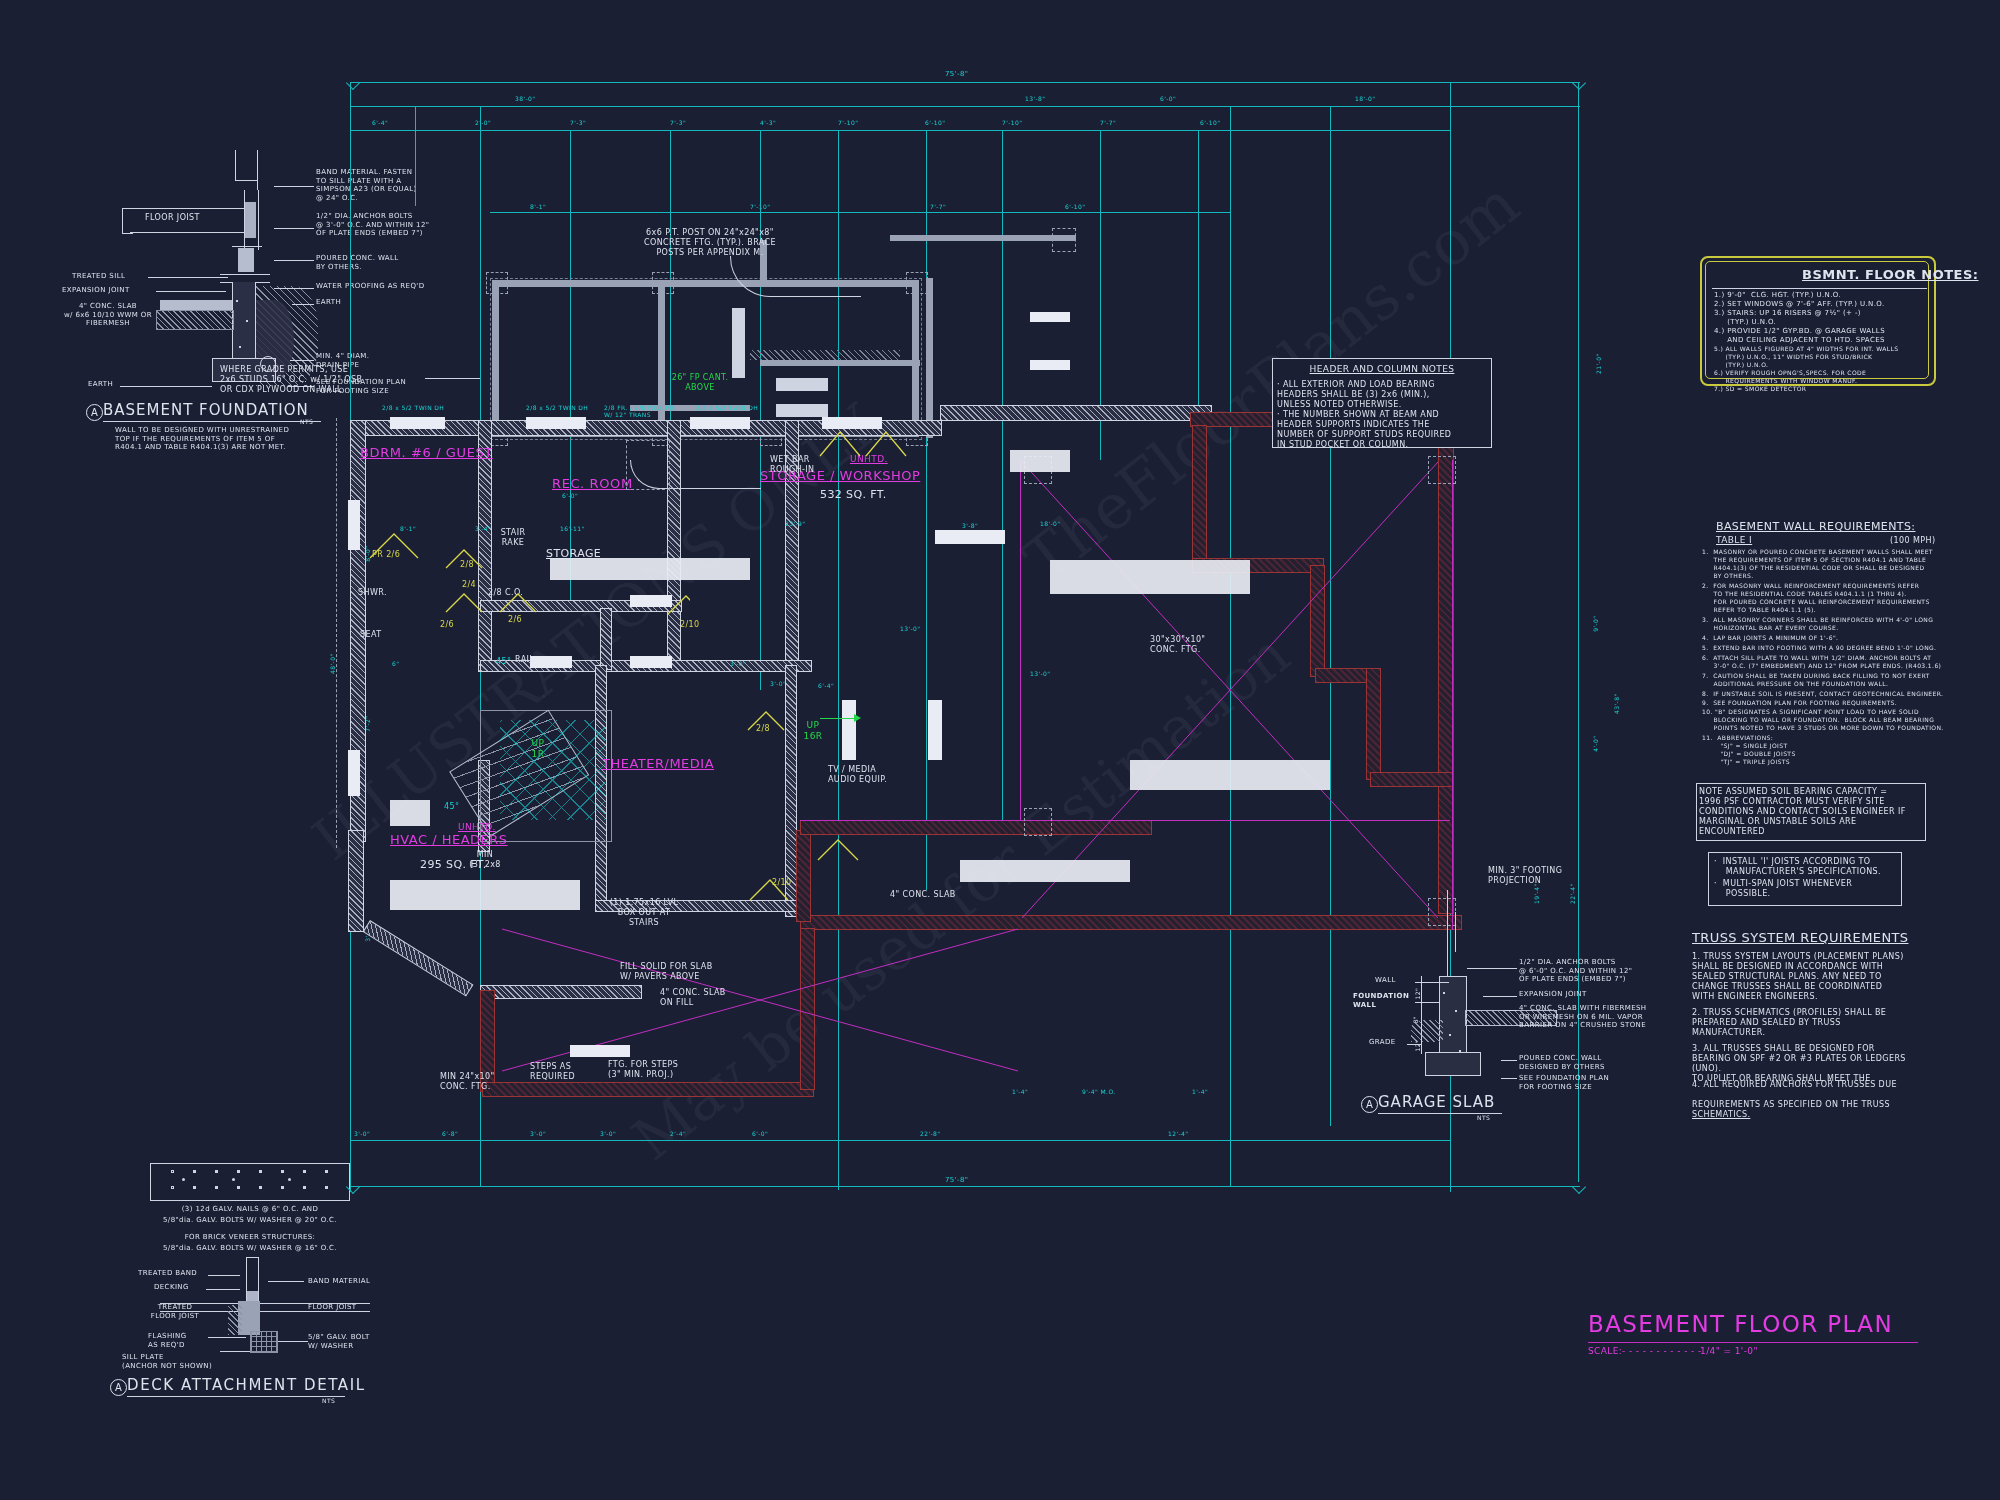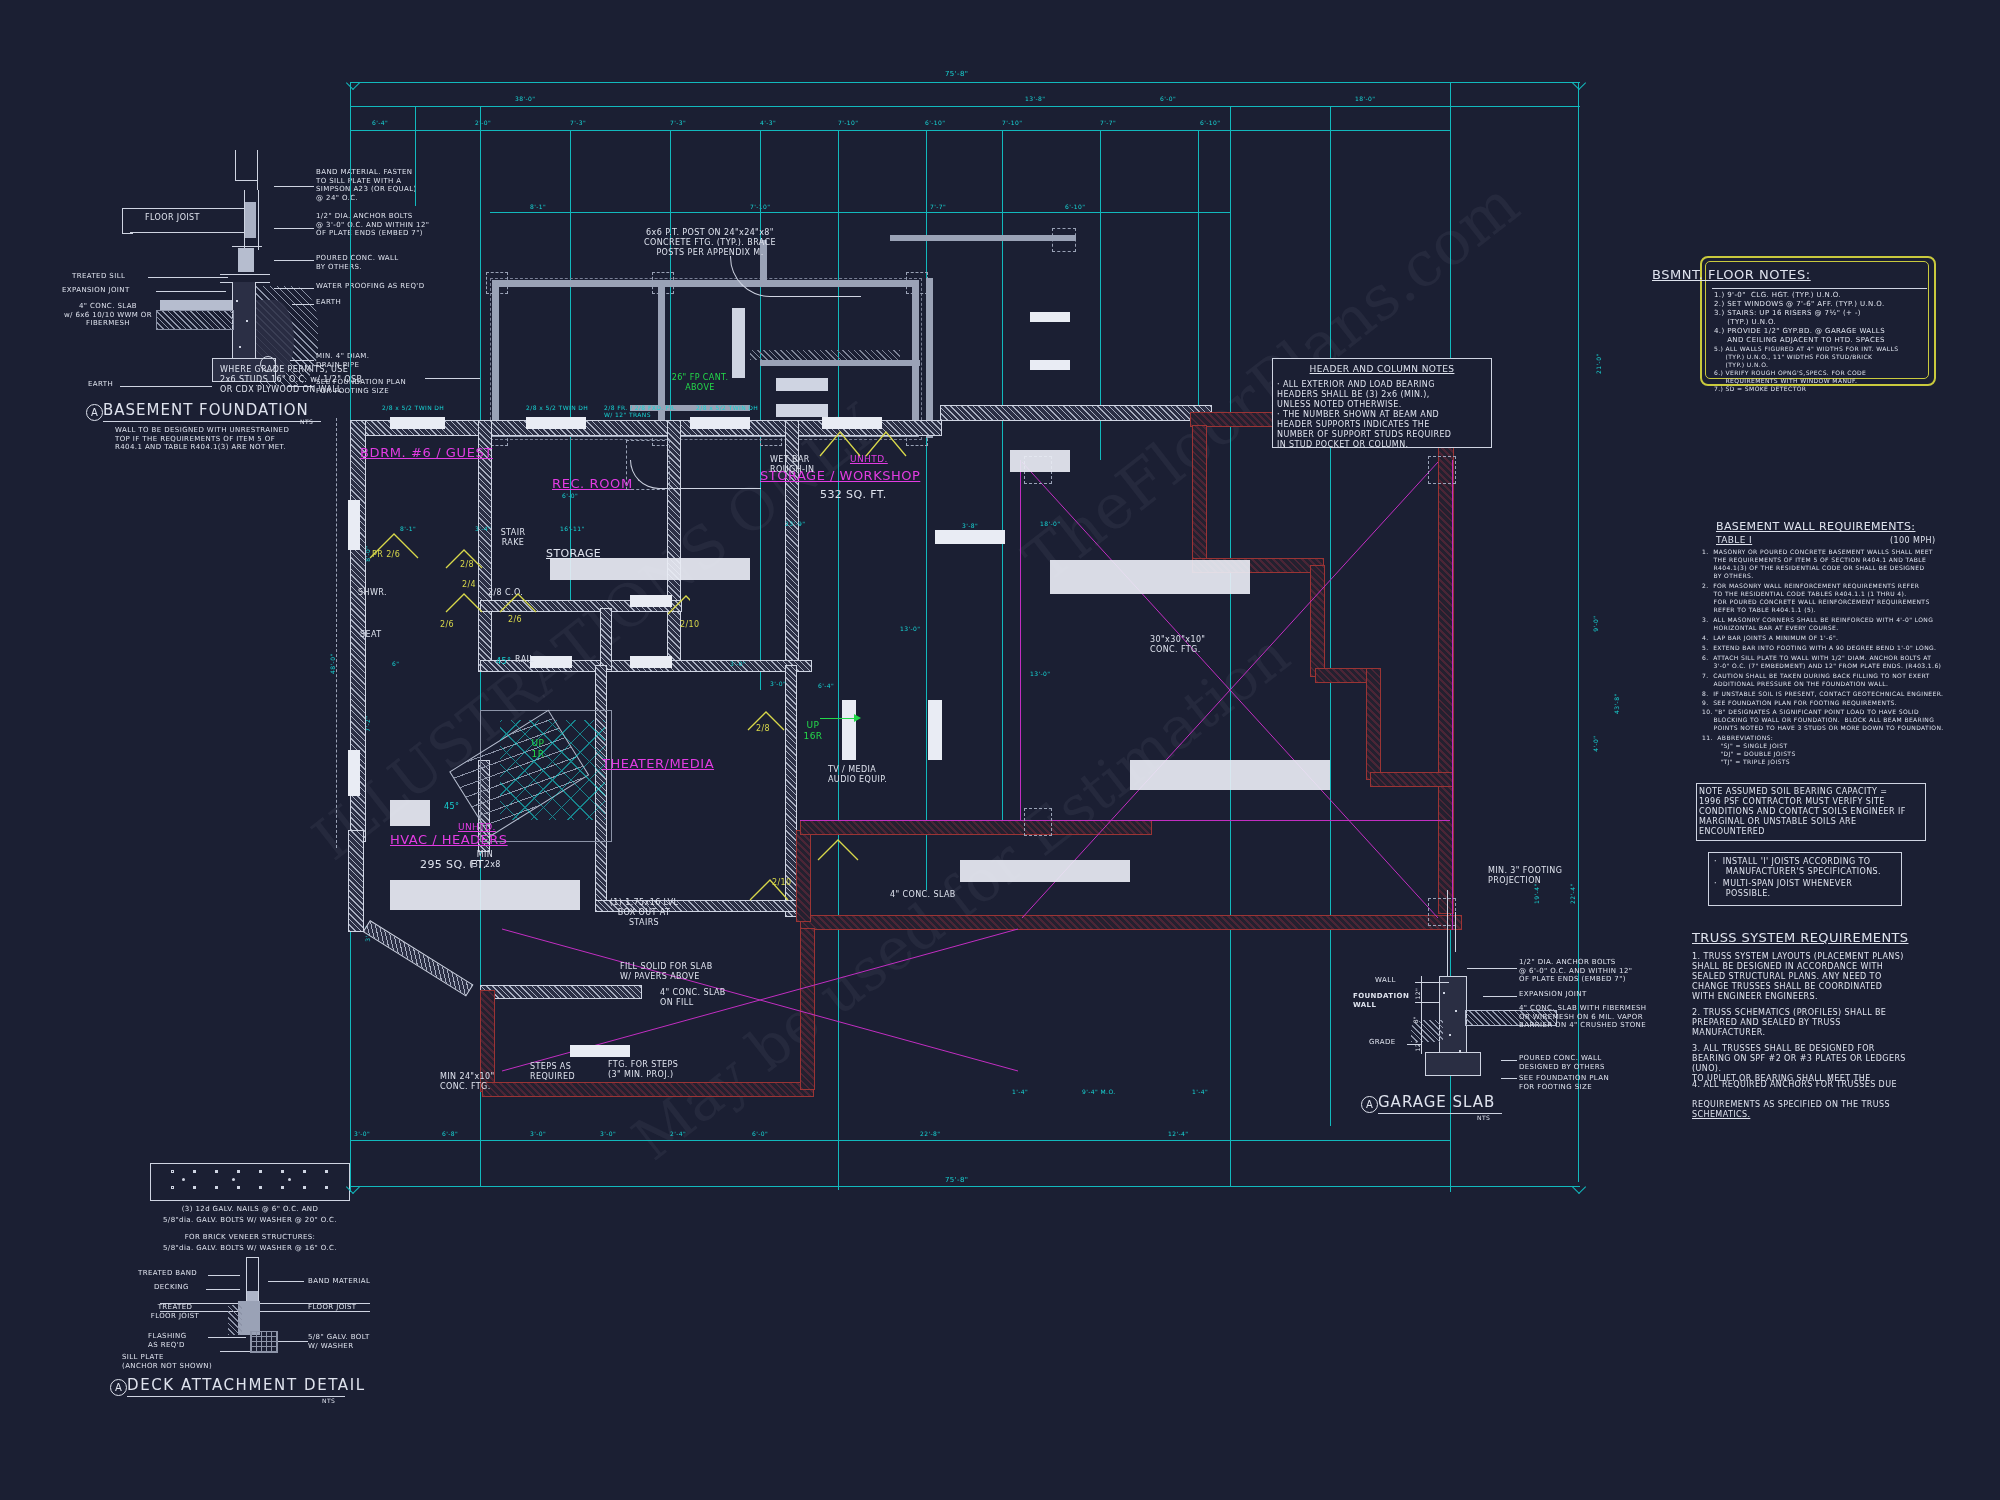--- a/index.html
+++ b/index.html
@@ -632,21 +632,21 @@
     <div class="txt t8 w" style="left:4px;top:31px;">HEADERS SHALL BE (3) 2x6 (MIN.),</div>
     <div class="txt t8 w" style="left:4px;top:41px;">UNLESS NOTED OTHERWISE.</div>
     <div class="txt t8 w" style="left:4px;top:51px;">· THE NUMBER SHOWN AT BEAM AND</div>
     <div class="txt t8 w" style="left:4px;top:61px;">HEADER SUPPORTS INDICATES THE</div>
     <div class="txt t8 w" style="left:4px;top:71px;">NUMBER OF SUPPORT STUDS REQUIRED</div>
     <div class="txt t8 w" style="left:4px;top:81px;">IN STUD POCKET OR COLUMN.</div>
   </div>
 
   <div class="ybox" style="left:1700px;top:256px;width:232px;height:126px;"></div>
   <div class="ybox2" style="left:1705px;top:261px;width:222px;height:116px;"></div>
-  <div class="txt t13 w ul" style="left:1652px;top:267px;letter-spacing:.5px;">BSMNT. FLOOR NOTES:</div>
+  <div class="txt t13 w ul" style="left:1802px;top:267px;letter-spacing:.5px;font-weight:bold;">BSMNT. FLOOR NOTES:</div>
   <div class="hl" style="left:1712px;top:288px;width:215px;"></div>
   <div class="txt t7 w" style="left:1714px;top:291px;">1.) 9'-0"  CLG. HGT. (TYP.) U.N.O.</div>
   <div class="txt t7 w" style="left:1714px;top:300px;">2.) SET WINDOWS @ 7'-6" AFF. (TYP.) U.N.O.</div>
   <div class="txt t7 w" style="left:1714px;top:309px;">3.) STAIRS: UP 16 RISERS @ 7½" (+ -)</div>
   <div class="txt t7 w" style="left:1714px;top:318px;">     (TYP.) U.N.O.</div>
   <div class="txt t7 w" style="left:1714px;top:327px;">4.) PROVIDE 1/2" GYP.BD. @ GARAGE WALLS</div>
   <div class="txt t7 w" style="left:1714px;top:336px;">     AND CEILING ADJACENT TO HTD. SPACES</div>
   <div class="txt t6 w" style="left:1714px;top:345px;">5.) ALL WALLS FIGURED AT 4" WIDTHS FOR INT. WALLS</div>
   <div class="txt t6 w" style="left:1714px;top:353px;">     (TYP.) U.N.O., 11" WIDTHS FOR STUD/BRICK</div>
   <div class="txt t6 w" style="left:1714px;top:361px;">     (TYP.) U.N.O.</div>
@@ -711,14 +711,21 @@
     <div class="txt t8 w" style="left:0px;top:98px;">MANUFACTURER.</div>
     <div class="txt t8 w" style="left:0px;top:114px;">3. ALL TRUSSES SHALL BE DESIGNED FOR</div>
     <div class="txt t8 w" style="left:0px;top:124px;">BEARING ON SPF #2 OR #3 PLATES OR LEDGERS</div>
     <div class="txt t8 w" style="left:0px;top:134px;">(UNO).</div>
     <div class="txt t8 w" style="left:0px;top:150px;">4. ALL REQUIRED ANCHORS FOR TRUSSES DUE</div>
     <div class="txt t8 w" style="left:0px;top:144px;">TO UPLIFT OR BEARING SHALL MEET THE</div>
     <div class="txt t8 w" style="left:0px;top:170px;">REQUIREMENTS AS SPECIFIED ON THE TRUSS</div>
     <div class="txt t8 w" style="left:0px;top:180px;text-decoration:underline;">SCHEMATICS.</div>
   </div>
 
+  <div class="abs" style="left:1588px;top:1310px;width:400px;height:60px;">
+    <div class="txt t23 mg" style="left:0px;top:0px;letter-spacing:1.4px;">BASEMENT FLOOR PLAN</div>
+    <div class="hmg" style="left:0px;top:32px;width:330px;"></div>
+    <div class="txt t9 mg" style="left:0px;top:36px;">SCALE:</div>
+    <div class="txt t9 mg" style="left:34px;top:36px;">- - - - - - - - - - - -</div>
+    <div class="txt t9 mg" style="left:112px;top:36px;">1/4" = 1'-0"</div>
+  </div>
 
 </div>
 
 </body></html>

